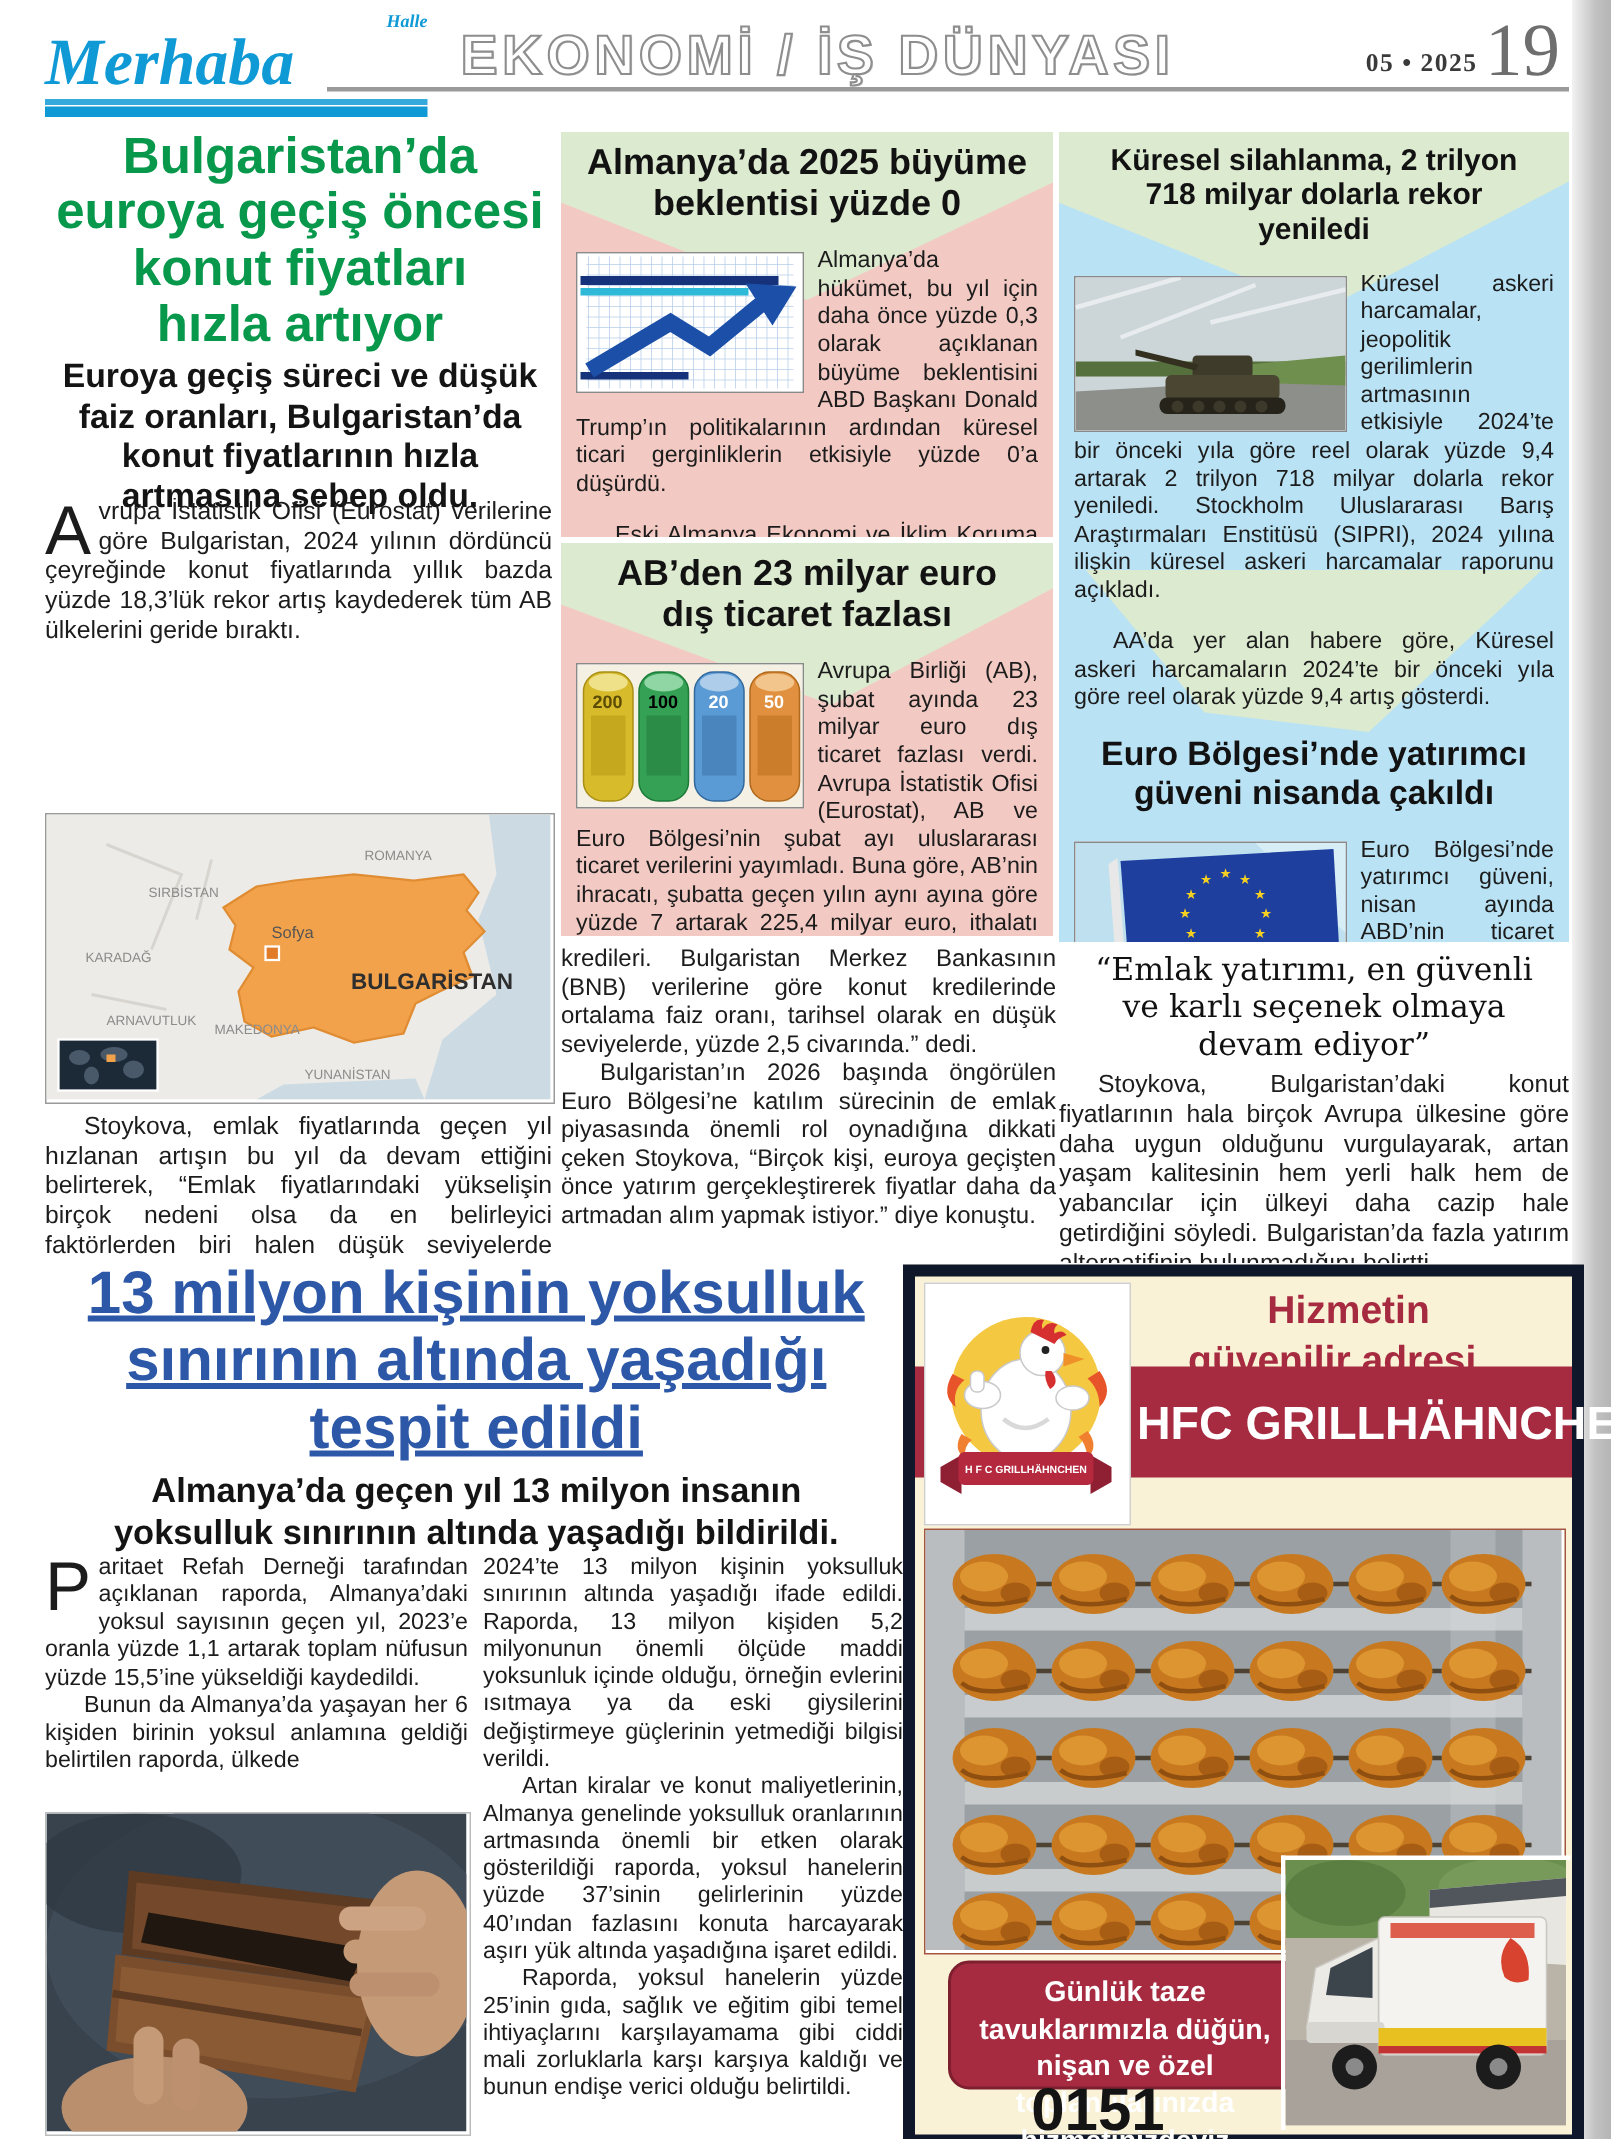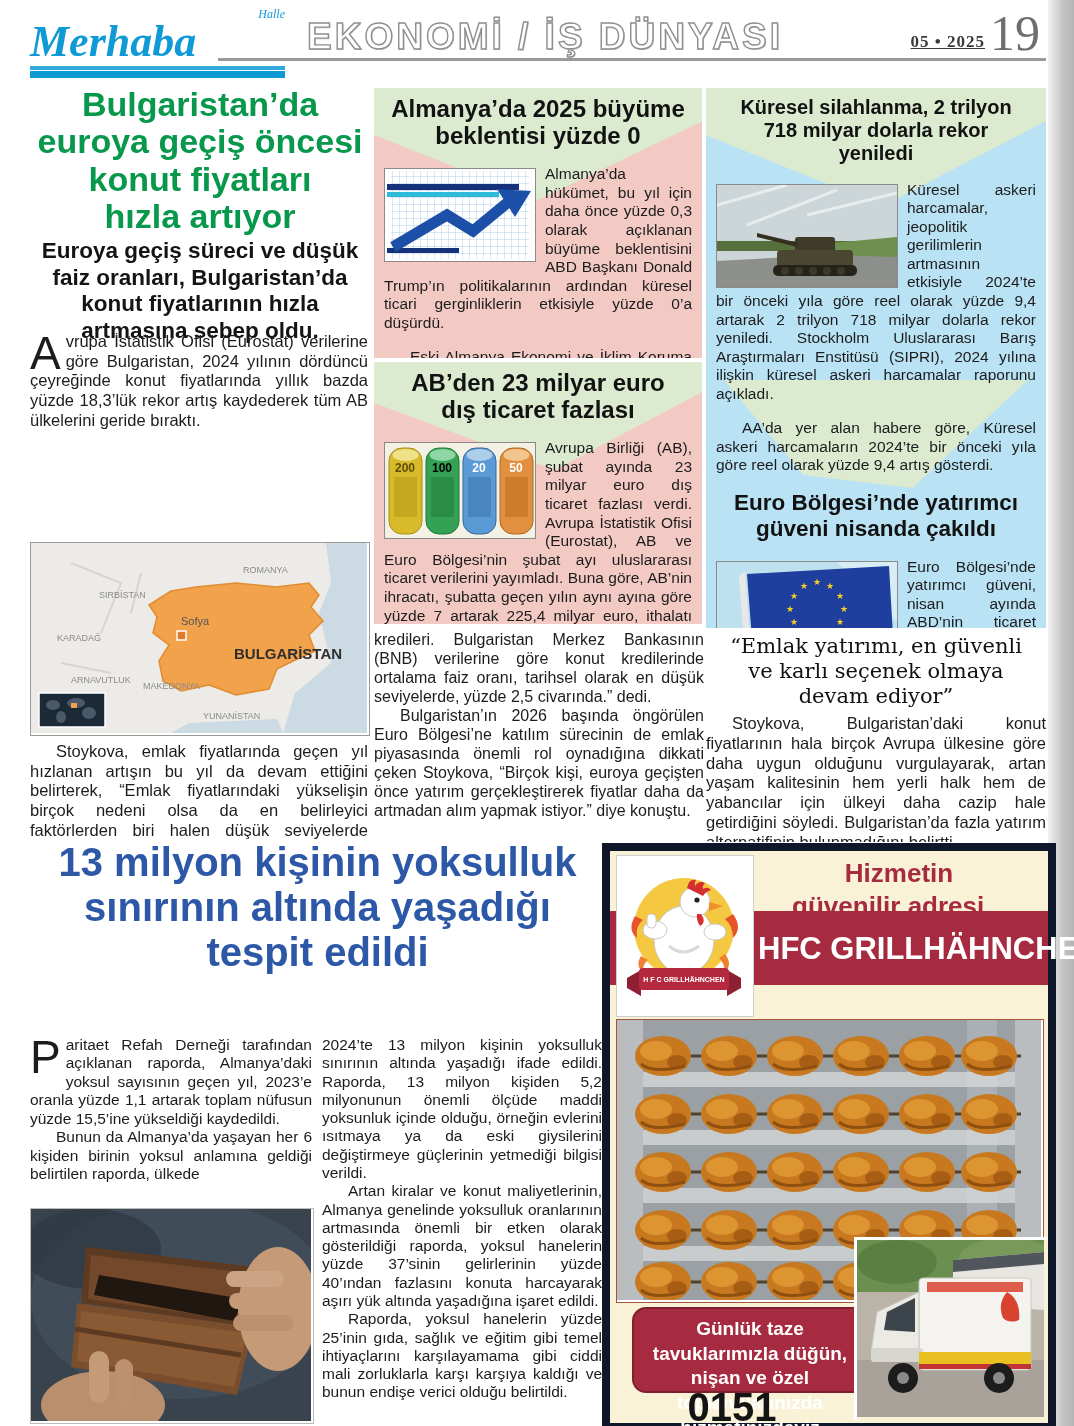--- a/index.html
+++ b/index.html
@@ -2,29 +2,29 @@
 <html><head>
 <meta charset="utf-8">
 <style>
   html,body{margin:0;padding:0;background:#e9e9e9;}
   .page{position:relative;width:1074px;height:1426px;background:#ffffff;overflow:hidden;
         font-family:"Liberation Sans", sans-serif;margin:0 auto;}
   .abs{position:absolute;}
   
   .logo-text{font-family:"Liberation Serif", serif;font-style:italic;font-weight:bold;
              font-size:44px;color:#0f9ad6;line-height:1;}
-  .logo-halle{font-family:"Liberation Serif", serif;font-style:italic;font-weight:normal;
+  .logo-halle{font-family:"Liberation Serif", serif;font-style:italic;font-weight:bold;
               font-size:12px;color:#0f9ad6;text-align:right;line-height:1;}
   .logo-bar1{height:4px;background:#0f9ad6;margin-top:2px;opacity:.85;}
   .logo-bar2{height:7px;background:#0f9ad6;margin-top:1px;}
   .section-title{font-weight:bold;font-size:37px;letter-spacing:3px;text-align:center;
                  color:#ffffff;-webkit-text-stroke:1.4px #8e8e8e;
                  text-shadow:1px 1px 0 #c9c9c9;white-space:nowrap;}
   .issue{font-family:"Liberation Serif", serif;font-weight:bold;font-size:17px;color:#3a3a3a;
-         letter-spacing:1px;text-align:right;text-decoration:underline;}
+         letter-spacing:1px;text-align:right;}
   .pagenum{font-family:"Liberation Serif", serif;font-size:50px;color:#6e6e6e;line-height:1;}
   .rule{background:#9a9a9a;height:3px;}
   .edge-strip{background:linear-gradient(to right,#f2f2f2 0%,#c2c2c2 60%,#b5b5b5 100%);}
   
   .headline{font-weight:bold;text-align:center;white-space:pre-line;}
   .jt{text-align:justify;color:#1c1c1c;}
   .jt p{margin:0;}
   .ind{text-indent:26px;}
   .dropcap{float:left;font-size:46px;line-height:36px;padding:3px 5px 0 0;color:#1c1c1c;}
   
@@ -240,23 +240,25 @@
     </div>
   </div>
 
   <div class="abs quote-title" style="left:706px;top:634px;width:340px;">“Emlak yatırımı, en güvenli
 ve karlı seçenek olmaya
 devam ediyor”</div>
   <div class="abs jt" style="left:706px;top:714px;width:340px;height:128px;font-size:16.5px;line-height:1.2;overflow:hidden;">
     <p class="ind">Stoykova, Bulgaristan’daki konut fiyatlarının hala birçok Avrupa ülkesine göre daha uygun olduğunu vurgulayarak, artan yaşam kalitesinin hem yerli halk hem de yabancılar için ülkeyi daha cazip hale getirdiğini söyledi. Bulgaristan’da fazla yatırım alternatifinin bulunmadığını belirtti.</p>
   </div>
 
-  <div class="abs headline" style="left:30px;top:840px;width:575px;font-size:40px;line-height:1.12;color:#2d58a8;">13 milyon kişinin yoksulluk
+  <div class="abs headline" style="left:30px;top:840px;width:575px;font-size:40px;line-height:1.12;color:#2d58a8;text-decoration:underline;">13 milyon kişinin yoksulluk
 sınırının altında yaşadığı
 tespit edildi</div>
+  <div class="abs headline" style="left:30px;top:980px;width:575px;font-size:23px;line-height:1.2;color:#141414;">Almanya’da geçen yıl 13 milyon insanın
+yoksulluk sınırının altında yaşadığı bildirildi.</div>
 
   <div class="abs jt" style="left:30px;top:1036px;width:282px;height:170px;font-size:15.5px;line-height:1.19;overflow:hidden;">
     <p><span class="dropcap">P</span><span>aritaet Refah Derneği tarafından açıklanan raporda, Almanya’daki yoksul sayısının geçen yıl, 2023’e oranla yüzde 1,1 artarak toplam nüfusun yüzde 15,5’ine yükseldiği kaydedildi.</span></p>
     <p class="ind">Bunun da Almanya’da yaşayan her 6 kişiden birinin yoksul anlamına geldiği belirtilen raporda, ülkede</p>
   </div>
 
   <div class="abs" style="left:30px;top:1208px;width:282px;height:214px;border:1px solid #bcbcbc;">
     <svg width="280" height="212" viewBox="0 0 280 212">
       <rect width="280" height="212" fill="#39434e"></rect>
       <ellipse cx="150" cy="90" rx="150" ry="100" fill="#46535f" opacity="0.6"></ellipse>

